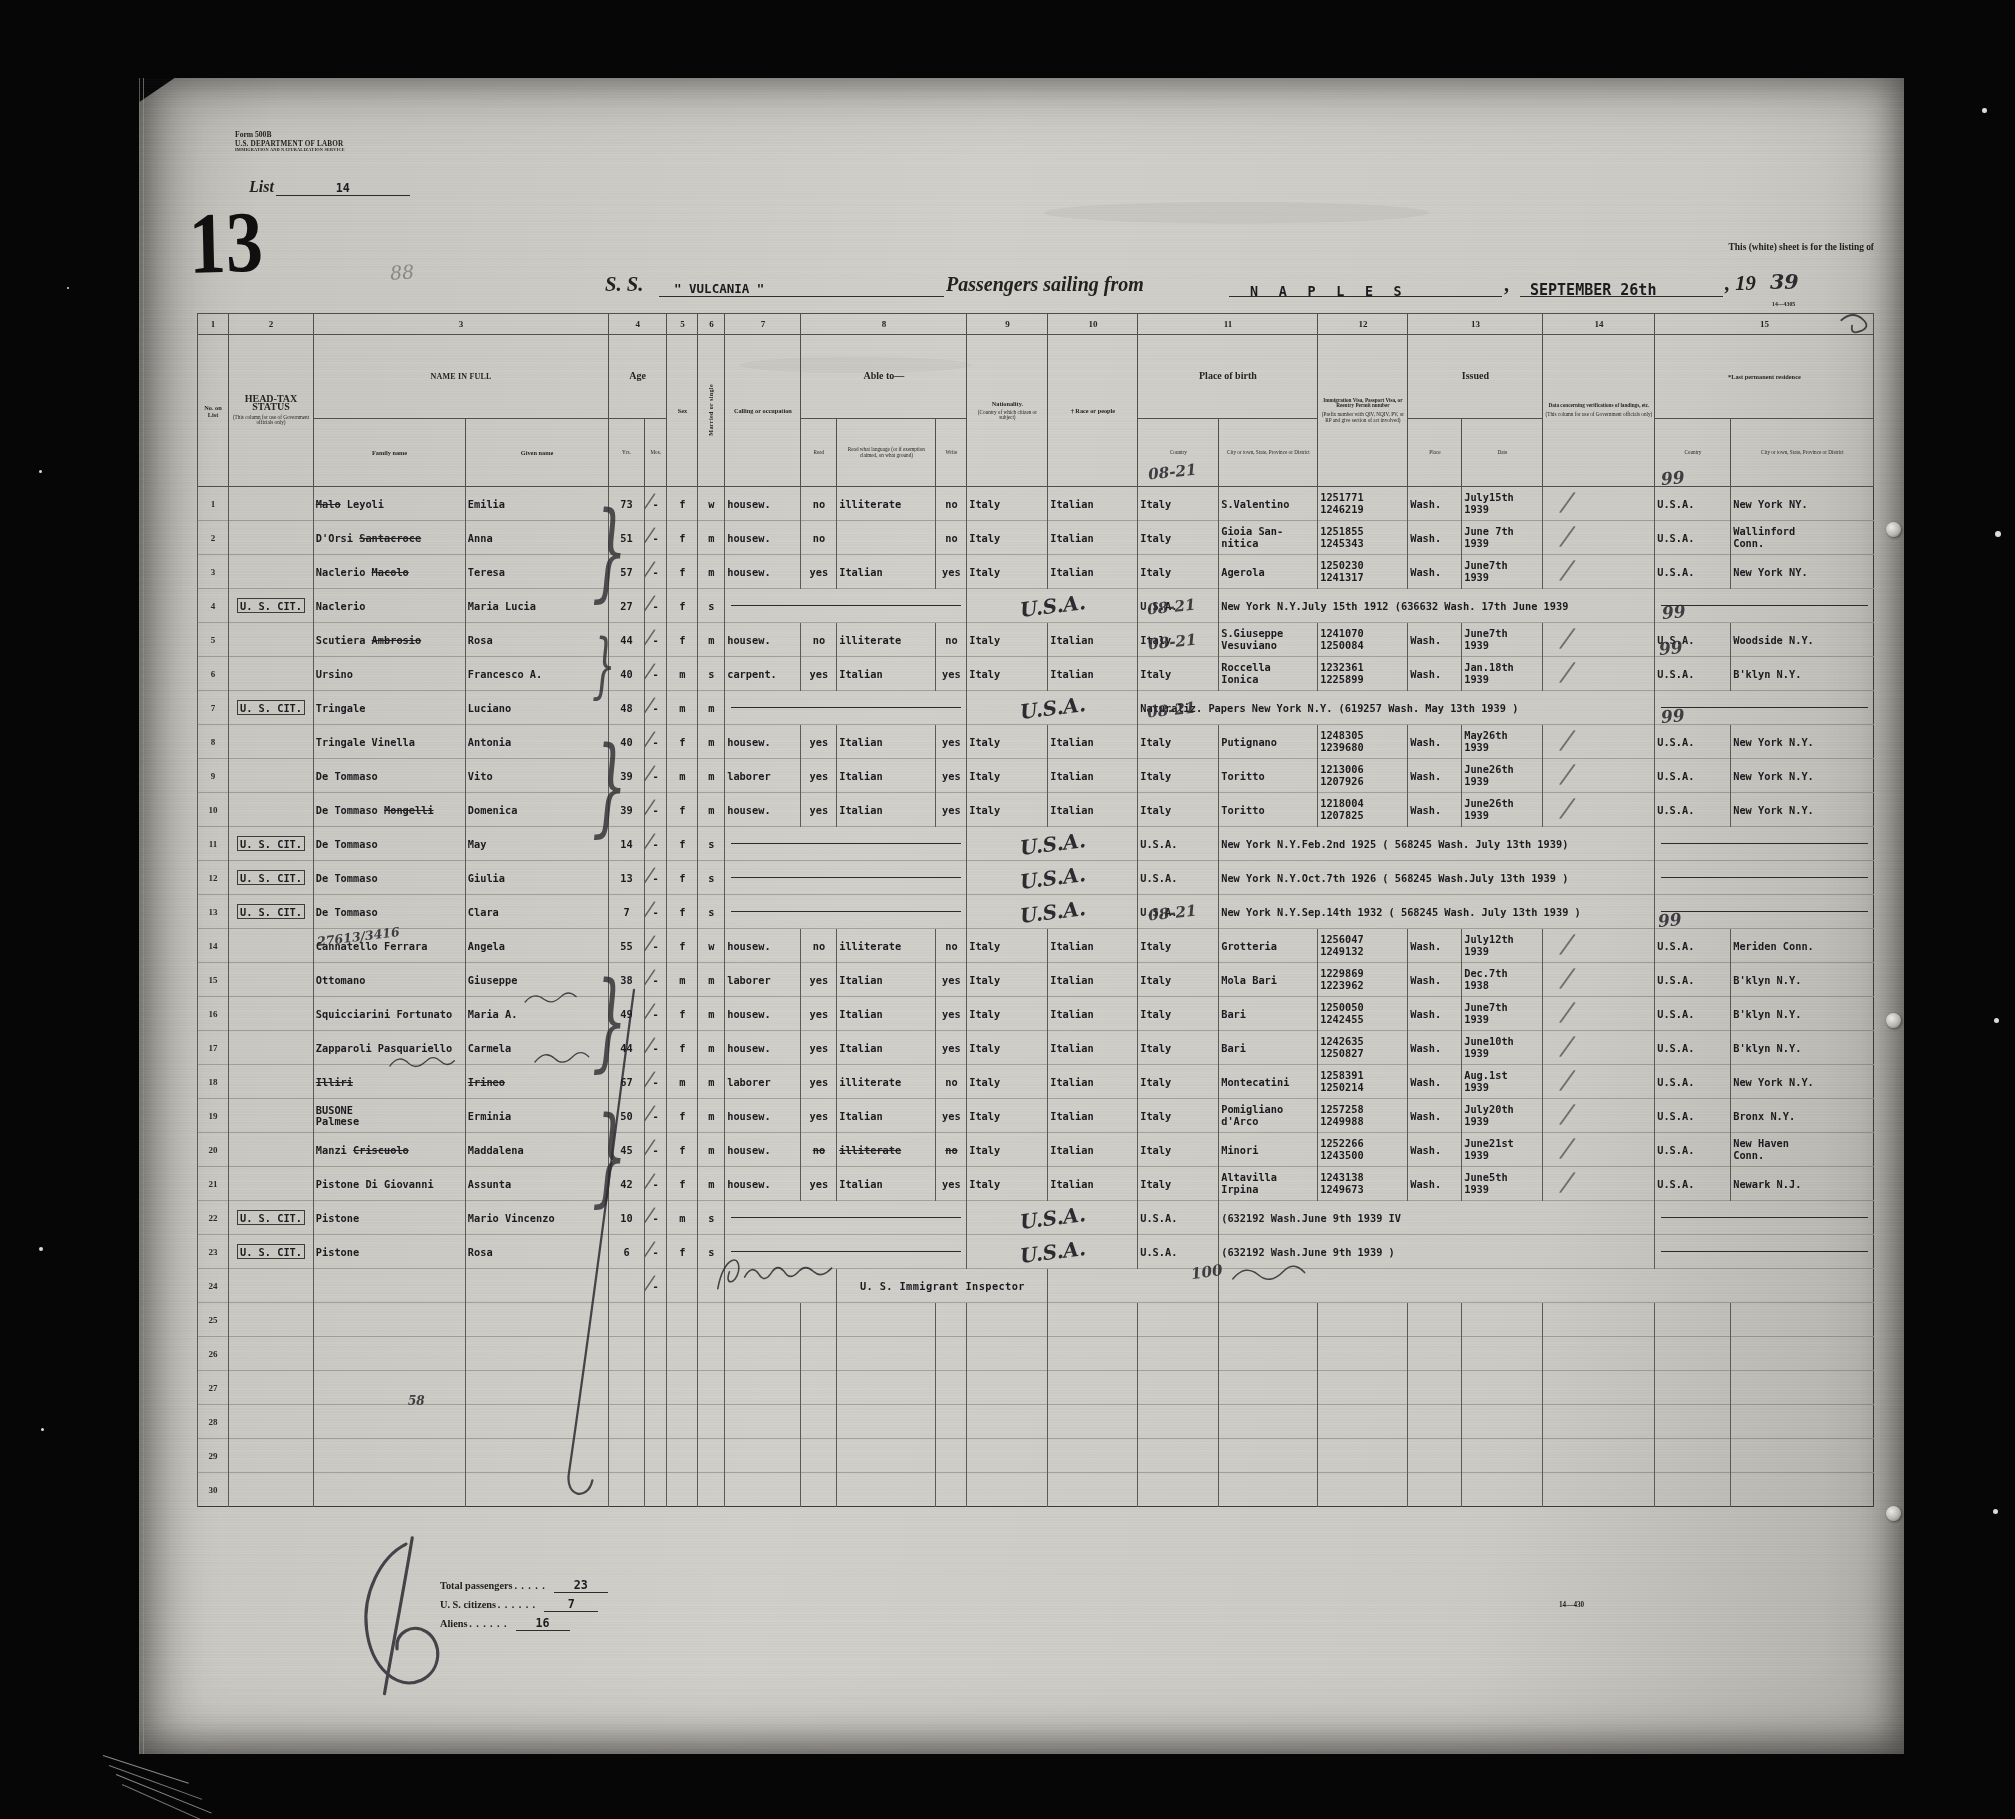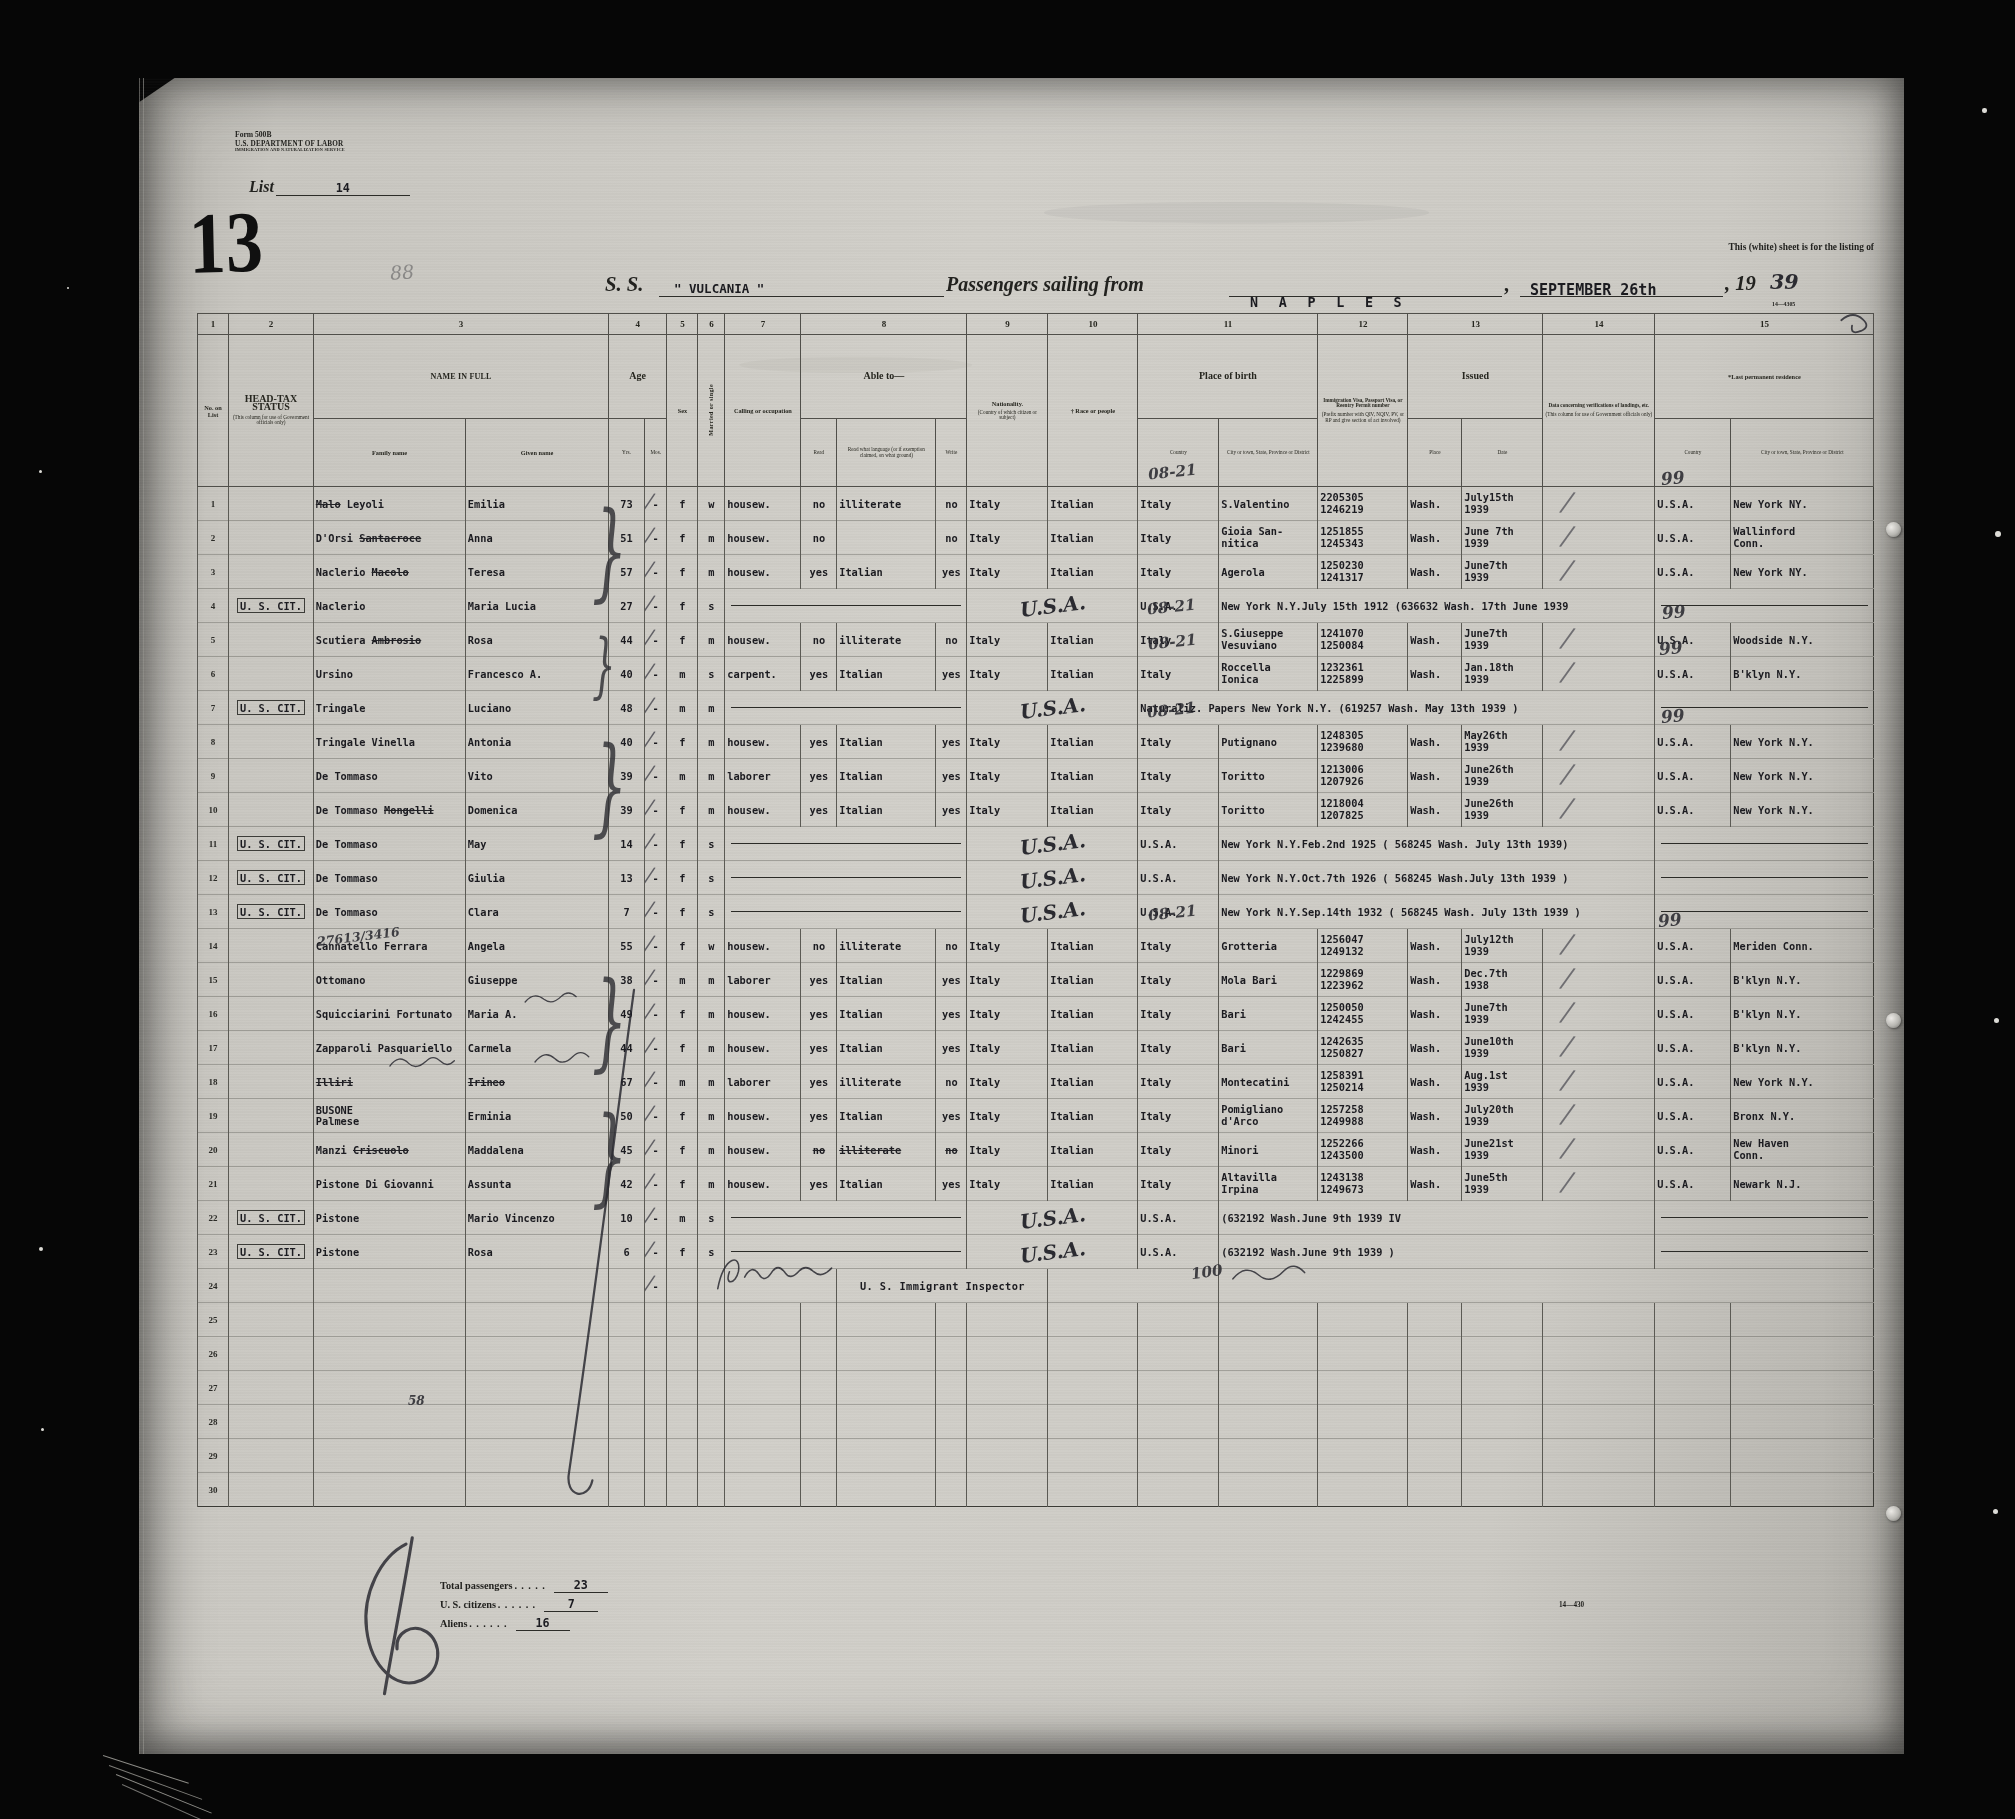--- a/index.html
+++ b/index.html
@@ -33,21 +33,21 @@
 
   .title{position:absolute;left:681px;top:90px;width:1013px;text-align:center;font-size:31px;font-weight:700;letter-spacing:0.4px;white-space:nowrap;}
   .subtitle{position:absolute;left:353px;top:150px;width:1385px;font-size:9.4px;font-weight:700;text-align:justify;line-height:11.2px;}
   .subtitle2{position:absolute;left:1228px;top:164px;width:507px;font-size:9.4px;font-weight:700;text-align:right;}
 
   .shipline{position:absolute;left:0;top:0;}
   .sl{position:absolute;white-space:nowrap;}
   .ss{left:466px;top:195px;font-size:20.6px;font-weight:700;font-style:italic;}
   .ship{left:535px;top:203px;font-size:12.5px;}
   .sailing{left:807px;top:195px;font-size:20px;font-weight:700;font-style:italic;}
-  .port{left:1111px;top:217px;font-size:13.4px;letter-spacing:6.3px;}
+  .port{left:1111px;top:206px;font-size:13.4px;letter-spacing:6.3px;}
   .commach{left:1365px;top:195px;font-size:20px;font-weight:700;}
   .saildate{left:1391px;top:203px;font-size:15px;}
   .yearp{left:1586px;top:194px;font-size:20.6px;font-weight:700;font-style:italic;}
   .yearw{left:1631px;top:192px;font-size:20.6px;font-weight:700;}
   .uline{position:absolute;height:0;border-bottom:1.1px solid #2e2e2a;top:218px;}
   .ul1{left:520px;width:285px;}
   .ul2{left:1090px;width:273px;}
   .ul3{left:1381px;width:203px;}
   .sheetref{position:absolute;left:1633px;top:223px;font-size:5.8px;font-weight:700;}
 
@@ -286,21 +286,21 @@
             <td class="t c">w</td>
             <td class="t">housew.</td>
             <td class="t c">no</td>
             <td class="t">illiterate</td>
             <td class="t c">no</td>
             <td class="t">Italy</td>
             <td class="t">Italian</td>
             <td class="t">Italy</td>
             <td class="t two">S.Valentino</td>
             <td class="t two">
-              <div>2205305</div>
+              <div>1251771</div>
               <div>1246219</div>
             </td>
             <td class="t">Wash.</td>
             <td class="t two">
               <div>July15th</div>
               <div>1939</div>
             </td>
             <td class="verif">
               <span class="tick2 hand">∕</span>
             </td>

